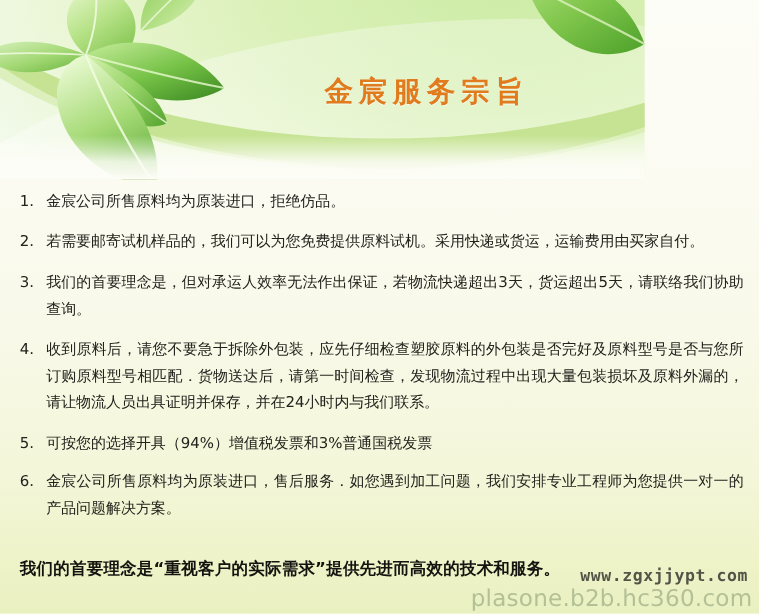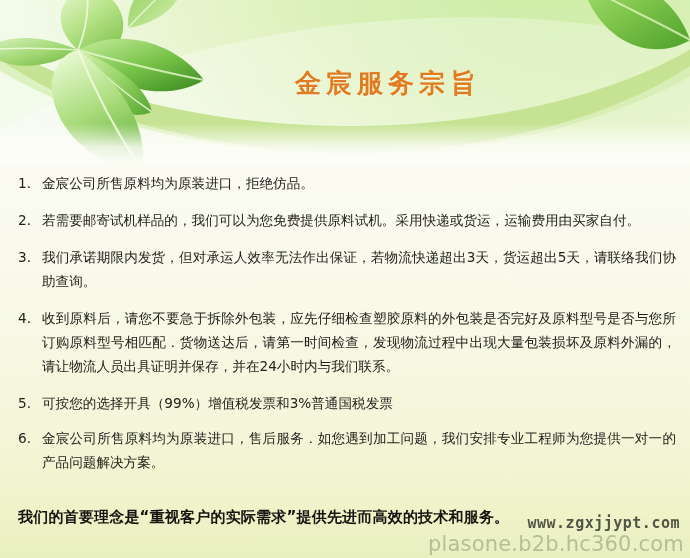--- a/index.html
+++ b/index.html
@@ -28,21 +28,21 @@
         #f3f6d8 78%,
         #eef3c8 92%,
         #e9f0c0 100%);
   }
 
   
   .banner {
     position: absolute;
     left: 0;
     top: 0;
-    width: 690px;
+    width: 586px;
     height: 163px;
     overflow: hidden;
   }
   .banner-bg {
     position: absolute;
     inset: 0;
     background:
       radial-gradient(ellipse 520px 300px at 78% -10%, #cdeca6 0%, #d9f0b6 38%, #e7f5cd 68%, #f2faea 100%),
       linear-gradient(to bottom, #bfe69a 0%, #d3eeb0 35%, #e6f5cf 70%, #f6fbec 100%);
   }
@@ -301,31 +301,31 @@
       <span class="item-text">金宸公司所售原料均为原装进口，拒绝仿品。</span>
     </div>
 
     <div class="item">
       <span class="item-num">2.</span>
       <span class="item-text">若需要邮寄试机样品的，我们可以为您免费提供原料试机。采用快递或货运，运输费用由买家自付。</span>
     </div>
 
     <div class="item">
       <span class="item-num">3.</span>
-      <span class="item-text">我们承诺期限内发货，但对承运人效率无法作出保证，若物流快递超出3天，货运超出5天，请联络我们协助查询。</span>
+      <span class="item-text">我们的首要理念是，但对承运人效率无法作出保证，若物流快递超出3天，货运超出5天，请联络我们协助查询。</span>
     </div>
 
     <div class="item">
       <span class="item-num">4.</span>
       <span class="item-text">收到原料后，请您不要急于拆除外包装，应先仔细检查塑胶原料的外包装是否完好及原料型号是否与您所订购原料型号相匹配．货物送达后，请第一时间检查，发现物流过程中出现大量包装损坏及原料外漏的，请让物流人员出具证明并保存，并在24小时内与我们联系。</span>
     </div>
 
     <div class="item tight">
       <span class="item-num">5.</span>
-      <span class="item-text">可按您的选择开具（99%）增值税发票和3%普通国税发票</span>
+      <span class="item-text">可按您的选择开具（94%）增值税发票和3%普通国税发票</span>
     </div>
 
     <div class="item">
       <span class="item-num">6.</span>
       <span class="item-text">金宸公司所售原料均为原装进口，售后服务．如您遇到加工问题，我们安排专业工程师为您提供一对一的产品问题解决方案。</span>
     </div>
 
   </div>
 
 

